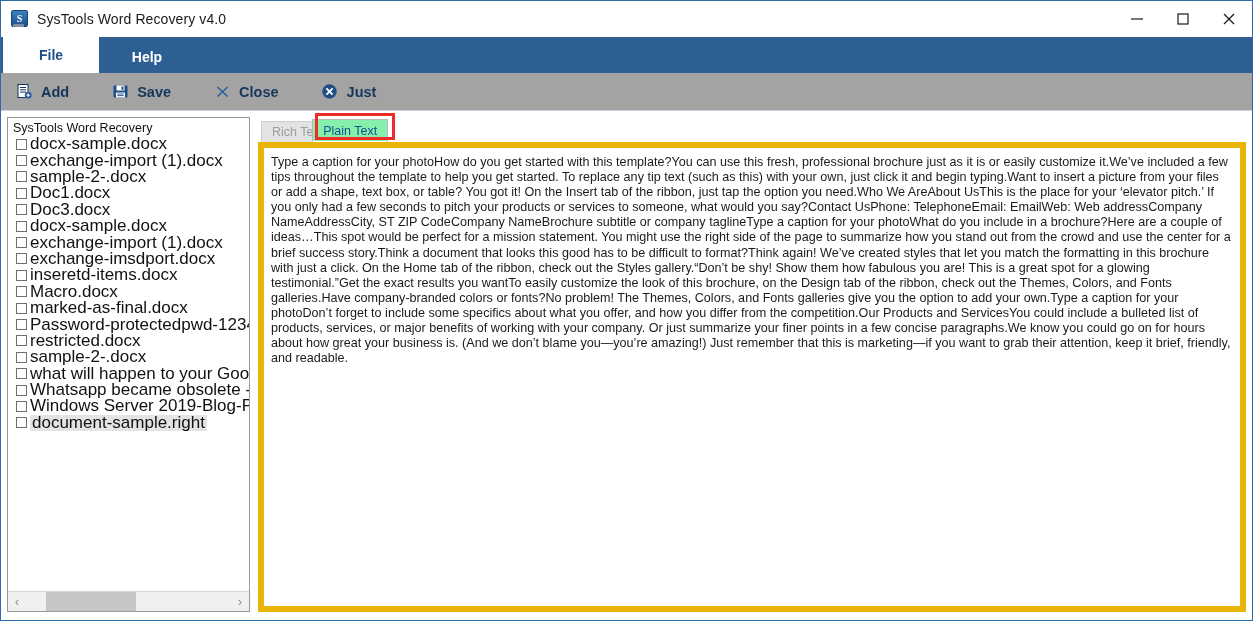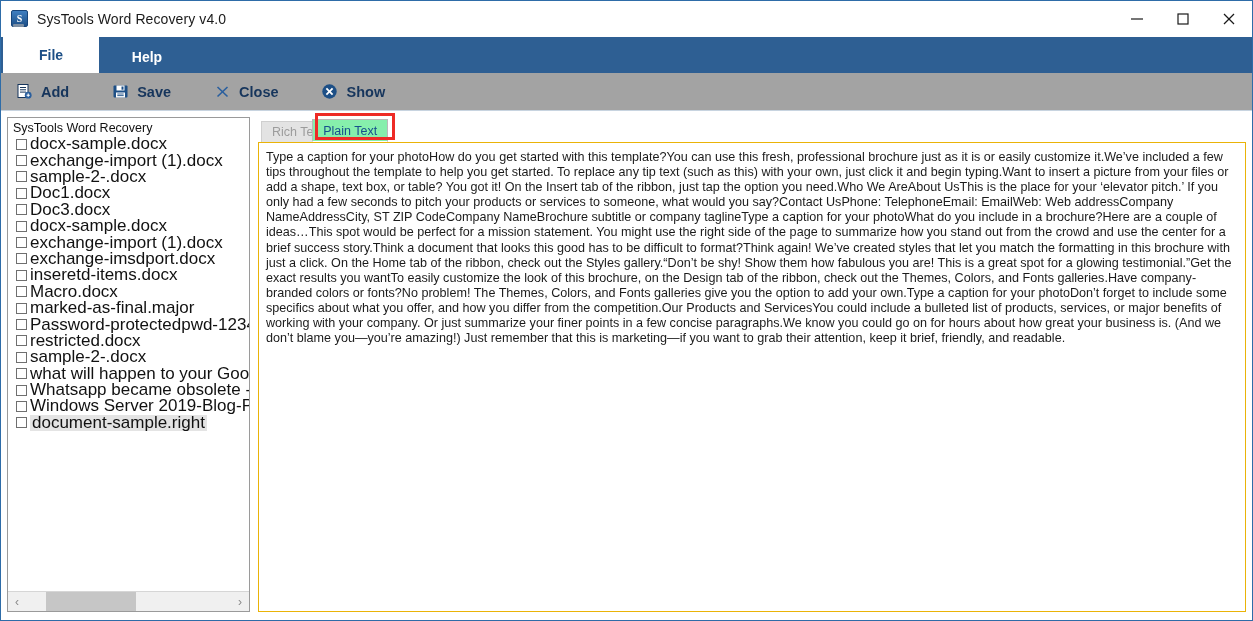--- a/index.html
+++ b/index.html
@@ -292,21 +292,21 @@
     width: 80px;
     height: 27px;
     border: 3px solid #ee2b26;
     box-sizing: border-box;
     z-index: 4;
     pointer-events: none;
   }
 
   .text-view {
     flex: 1;
-    border: 1px solid #eab308;
+    border: 6px solid #eab308;
     background: #ffffff;
     box-sizing: border-box;
     padding: 7px 8px 6px 7px;
     overflow: hidden;
     position: relative;
     z-index: 2;
   }
   .text-body {
     font-size: 12.6px;
     line-height: 15.1px;
@@ -398,21 +398,21 @@
     </div>
 
     <div class="tb-item">
       <span class="tb-icon">
         <svg width="17" height="17" viewBox="0 0 17 17">
           <circle cx="8.5" cy="8.5" r="7.2" fill="#1d4f86"></circle>
           <line x1="5.4" y1="5.4" x2="11.6" y2="11.6" stroke="#ffffff" stroke-width="1.8"></line>
           <line x1="11.6" y1="5.4" x2="5.4" y2="11.6" stroke="#ffffff" stroke-width="1.8"></line>
         </svg>
       </span>
-      <span class="tb-label">Show</span>
+      <span class="tb-label">Just</span>
     </div>
 
   </div>
 
   <div class="body-area">
 
     <div class="left-pane">
       <div class="file-list">
         <div class="list-root">SysTools Word Recovery</div>
         <div id="file-items">
@@ -451,21 +451,21 @@
             <div class="list-item">
               <span class="chk"></span>
               <span class="lbl">inseretd-items.docx</span>
             </div>
             <div class="list-item">
               <span class="chk"></span>
               <span class="lbl">Macro.docx</span>
             </div>
             <div class="list-item">
               <span class="chk"></span>
-              <span class="lbl">marked-as-final.major</span>
+              <span class="lbl">marked-as-final.docx</span>
             </div>
             <div class="list-item">
               <span class="chk"></span>
               <span class="lbl">Password-protectedpwd-123456.docx</span>
             </div>
             <div class="list-item">
               <span class="chk"></span>
               <span class="lbl">restricted.docx</span>
             </div>
             <div class="list-item">

